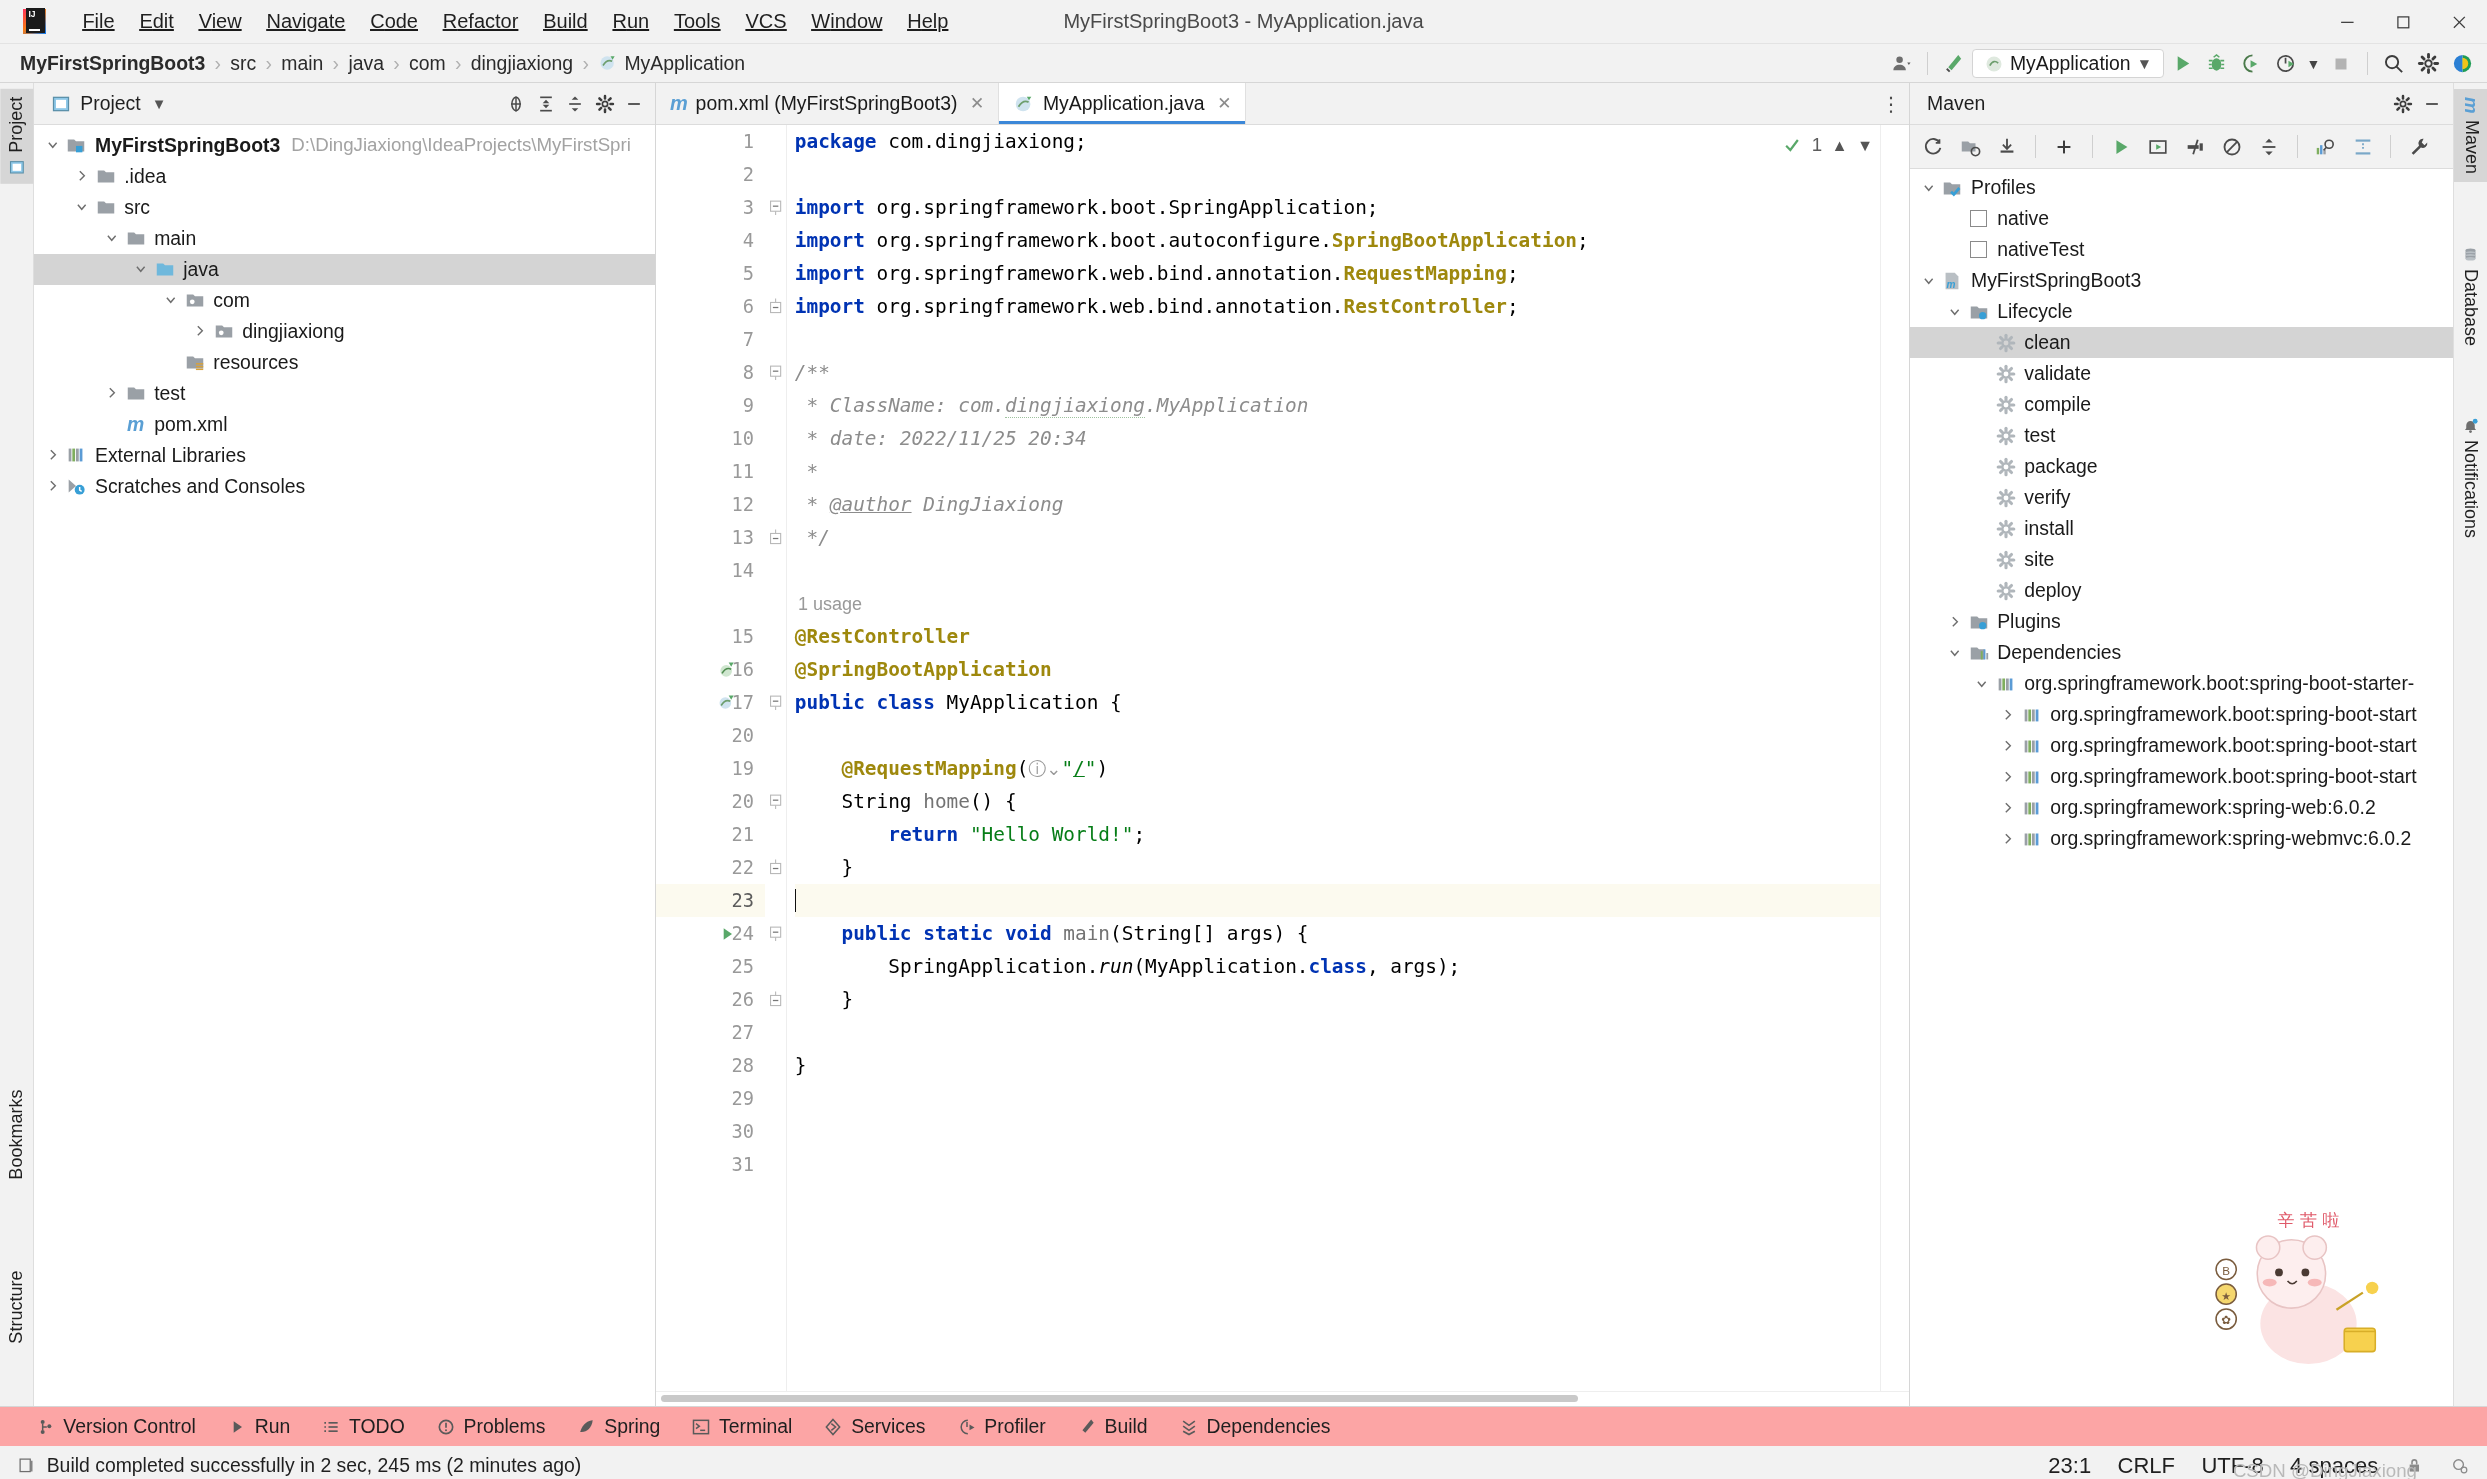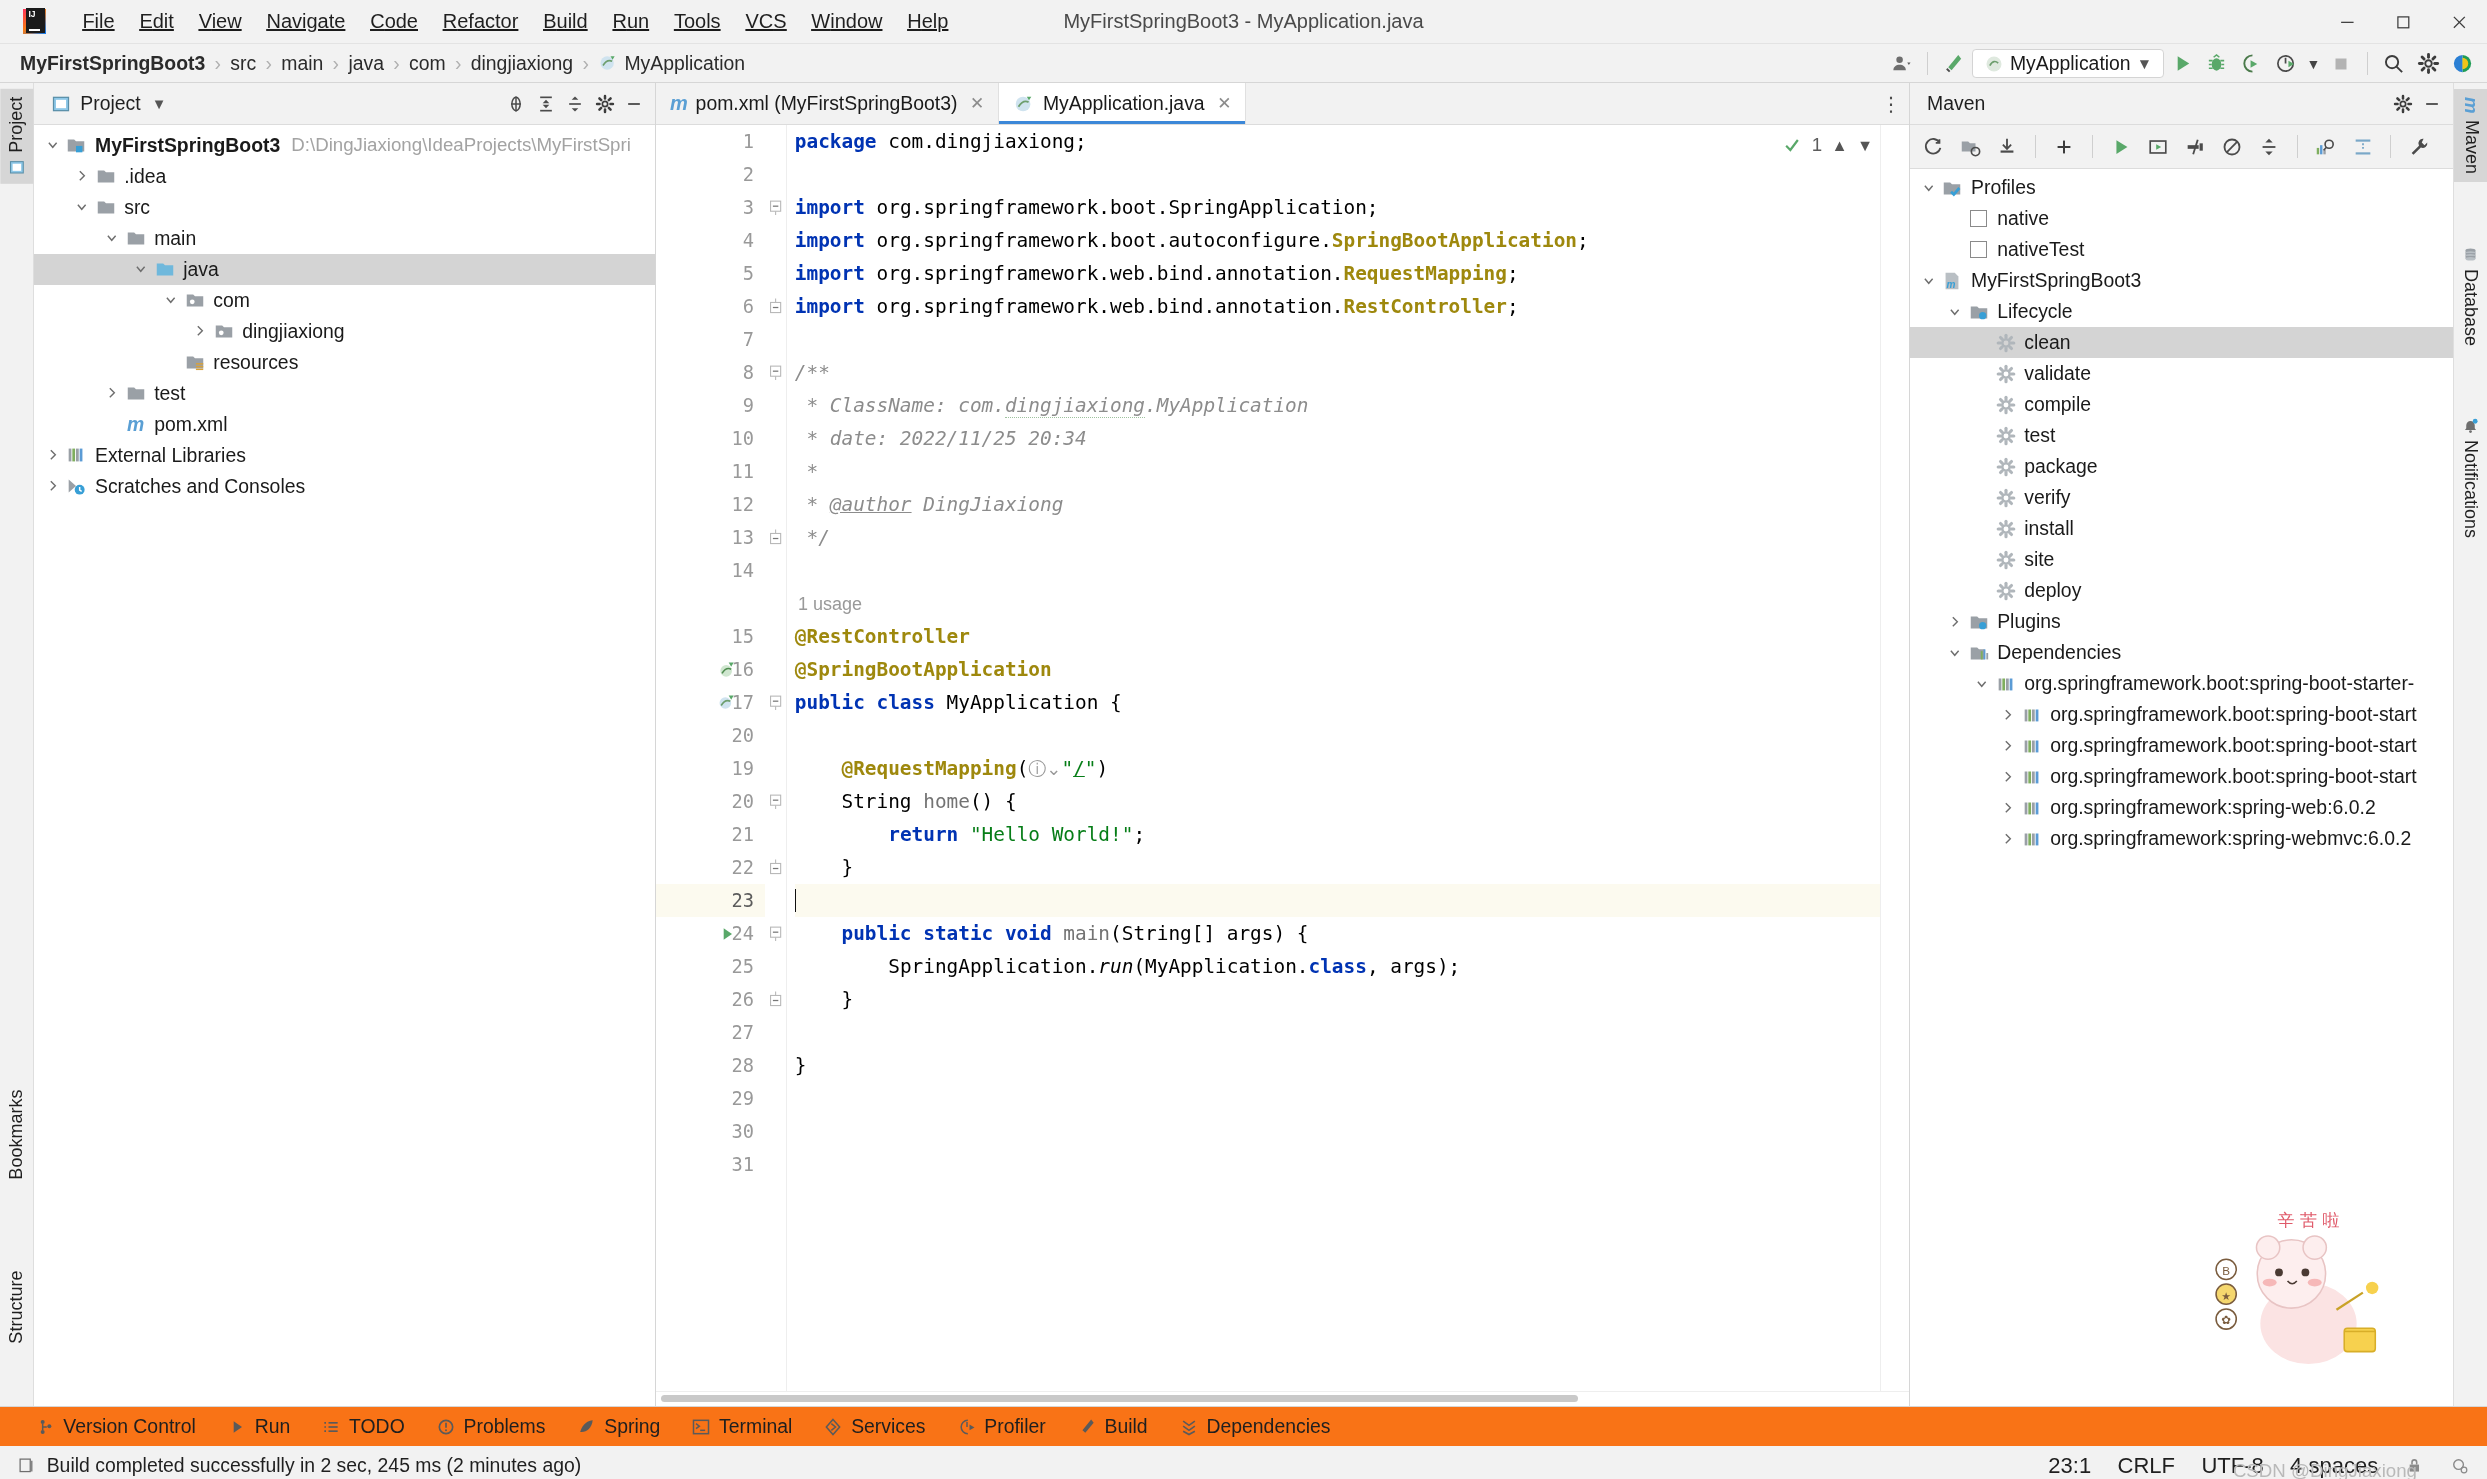--- a/index.html
+++ b/index.html
@@ -115,21 +115,21 @@
      border-left:0.8px solid #d6d6d6; }
   .mv-toolbar { height:44px; background:#f2f2f2; display:flex; align-items:center;
      padding:0 6.2px; gap:3.1px; border-bottom:0.8px solid #dcdcdc; }
   .mv-btn { width:34px; height:34px; display:flex; align-items:center; justify-content:center; }
   .mv-tree { flex:1; overflow:hidden; font-size:19.4px; padding-top:3.1px; }
 
   
   .sticker { position:absolute; right:62px; bottom:93px; width:233px; height:179px; }
 
   
-  .botbar { height:40px; background:#f97316; display:flex; align-items:center;
+  .botbar { height:40px; background:#fca5a5; display:flex; align-items:center;
     border-top:0.8px solid #d6d6d6; padding-left:20px; gap:0; }
   .bb-item { display:flex; align-items:center; gap:7.8px; padding:0 15.5px; font-size:19.4px; color:#1f1f1f; }
   .statusbar { height:39px; background:#f2f2f2; display:flex; align-items:center;
     padding-left:17px; font-size:19.4px; color:#1f1f1f; position:relative; }
   .sb-right { position:absolute; right:18.7px; display:flex; align-items:center; gap:26.4px; font-size:22px; }
   .watermark { position:absolute; right:70px; bottom:3.1px; color:#b9b9b9; font-size:18.7px; }
 
   svg { display:block; }
 </style>
 </head>

